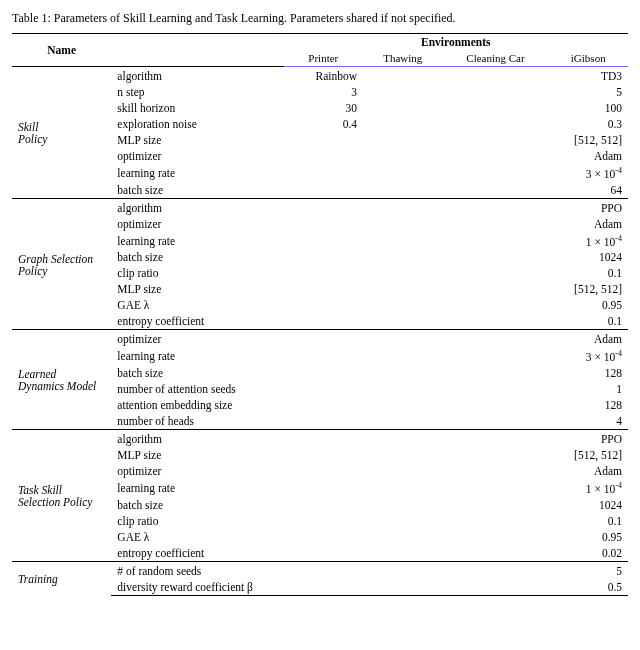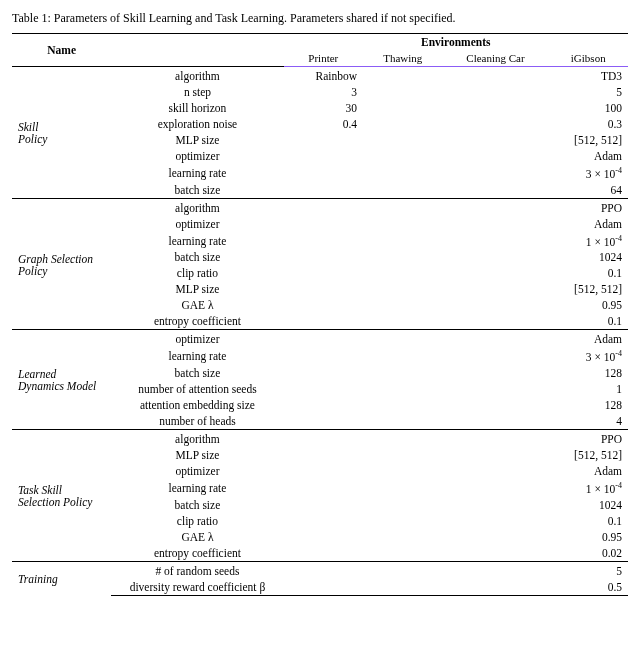--- a/index.html
+++ b/index.html
@@ -41,21 +41,21 @@
       font-weight: normal;
       font-size: 11px;
     }
     
     .section-label {
       font-weight: normal;
       text-align: left;
       vertical-align: middle;
     }
     .param-name {
-      text-align: center;
+      text-align: left;
       white-space: nowrap;
     }
     .param-value {
       text-align: right;
       margin-top: 12px;
     }
     .section-divider td {
       border-top: 1px solid #000;
       padding-top: 3px;
     }

